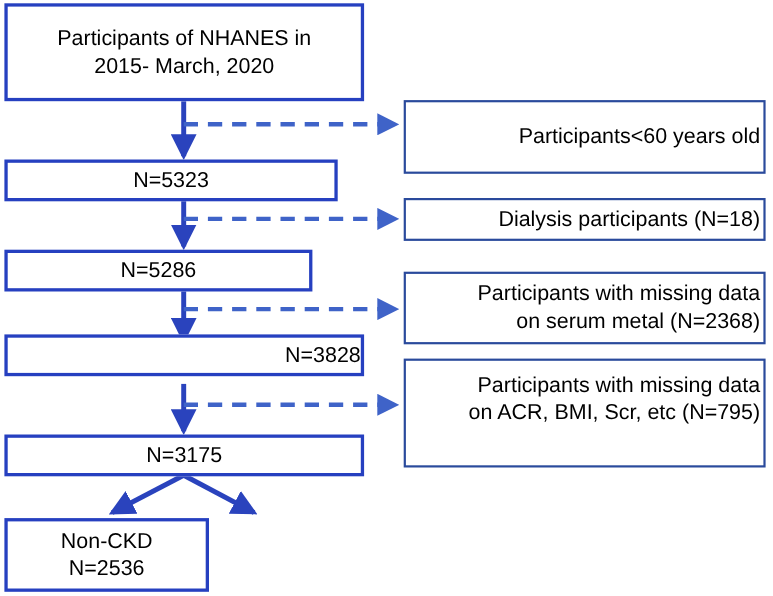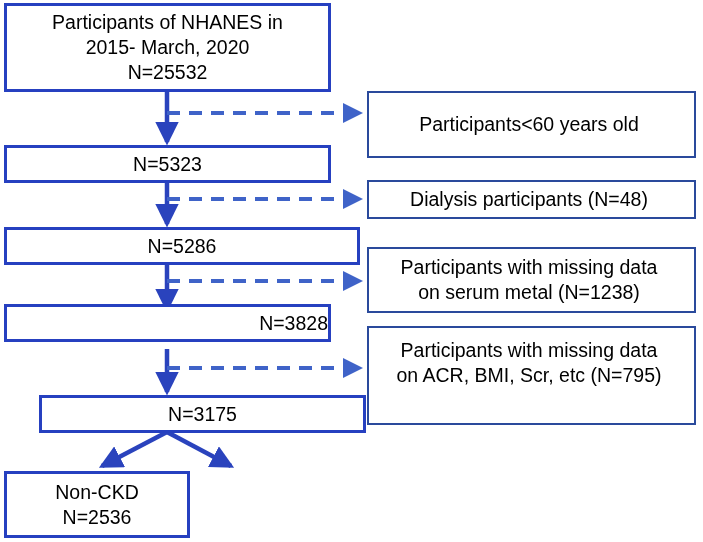--- a/index.html
+++ b/index.html
@@ -28,24 +28,24 @@
     justify-content: center;
     color: #000000;
     font-size: 19.5px;
     line-height: 25px;
   }
   .box.center {
     align-items: center;
     text-align: center;
   }
   .box.left {
-    align-items: center;
+    align-items: flex-end;
     text-align: left;
     padding-left: 9px;
-    padding-right: 14px;
+    padding-right: 3px;
   }
   .box.side {
     border: 2px solid #2a4a9c;
   }
   .box .line {
     display: block;
     white-space: nowrap;
   }
   svg.edges {
     position: absolute;
@@ -101,50 +101,49 @@
       <line x1="167" y1="432" x2="102" y2="466" stroke="#2a43bd" stroke-width="4.5" marker-end="url(#arrowSolid)"></line>
     </g>
     <g>
       <line x1="167" y1="432" x2="231" y2="466" stroke="#2a43bd" stroke-width="4.5" marker-end="url(#arrowSolid)"></line>
     </g>
   </svg>
 
   <div class="box center" style="left:4px; top:3px; width:327px; height:89px;">
     <span class="line">Participants of NHANES in</span>
     <span class="line">2015- March, 2020</span>
-    <span class="line">N=25532</span>
   </div>
 
-  <div class="box center" style="left:4px; top:145px; width:327px; height:38px;">
+  <div class="box center" style="left:4px; top:145px; width:303px; height:38px;">
     <span class="line">N=5323</span>
   </div>
 
-  <div class="box center" style="left:4px; top:227px; width:356px; height:38px;">
+  <div class="box center" style="left:4px; top:227px; width:280px; height:38px;">
     <span class="line">N=5286</span>
   </div>
 
   <div class="box center" style="left:4px; top:304px; width:327px; height:38px;align-items:flex-end;">
     <span class="line">N=3828</span>
   </div>
 
-  <div class="box center" style="left:4px; top:395px; width:327px; height:38px;margin-left:35px;">
+  <div class="box center" style="left:4px; top:395px; width:327px; height:38px;">
     <span class="line">N=3175</span>
   </div>
 
   <div class="box left side" style="left:367px; top:91px; width:329px; height:67px;">
     <span class="line">Participants&lt;60 years old</span>
   </div>
 
   <div class="box left side" style="left:367px; top:180px; width:329px; height:39px;">
-    <span class="line">Dialysis participants (N=48)</span>
+    <span class="line">Dialysis participants (N=18)</span>
   </div>
 
   <div class="box left side" style="left:367px; top:247px; width:329px; height:66px;">
     <span class="line">Participants with missing data</span>
-    <span class="line">on serum metal (N=1238)</span>
+    <span class="line">on serum metal (N=2368)</span>
   </div>
 
   <div class="box left side" style="left:367px; top:326px; width:329px; height:99px; justify-content:flex-start; padding-top:10px;">
     <span class="line">Participants with missing data</span>
     <span class="line">on ACR, BMI, Scr, etc (N=795)</span>
   </div>
 
   <div class="box center" style="left:4px; top:471px; width:186px; height:67px;">
     <span class="line">Non-CKD</span>
     <span class="line">N=2536</span>

